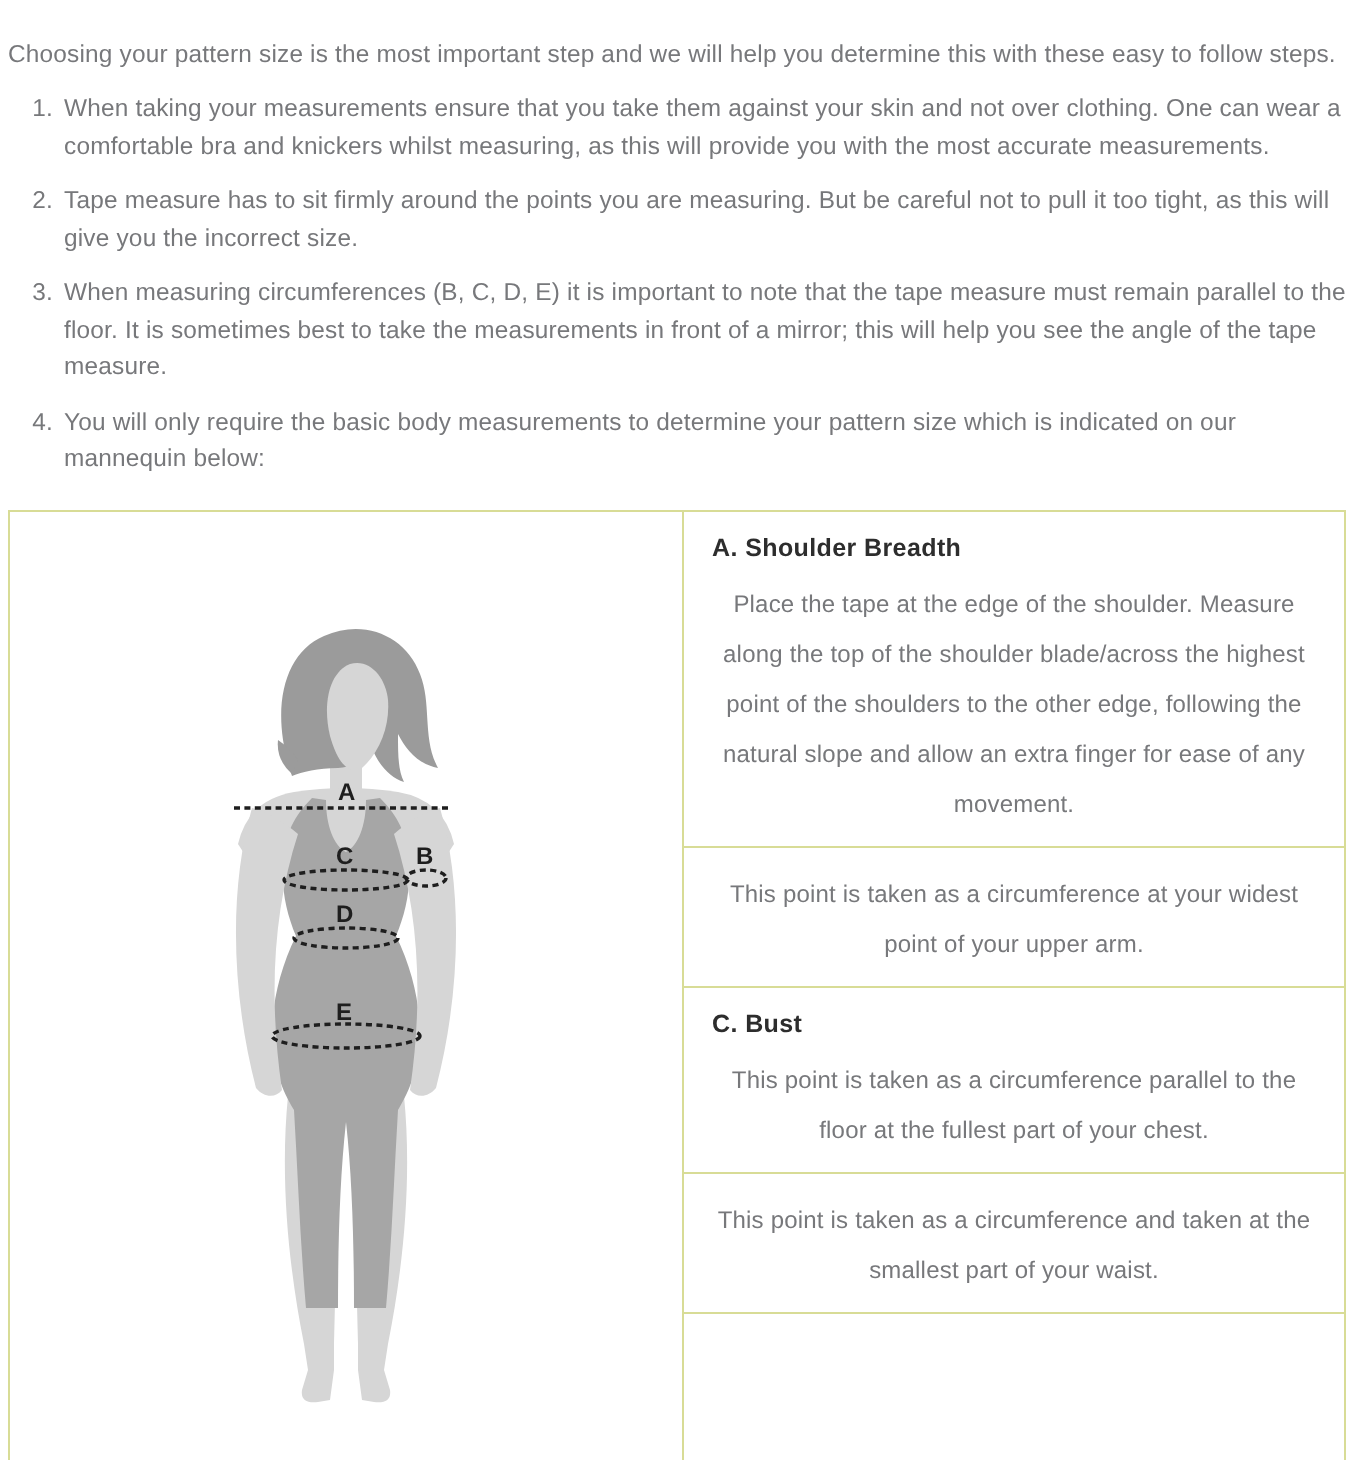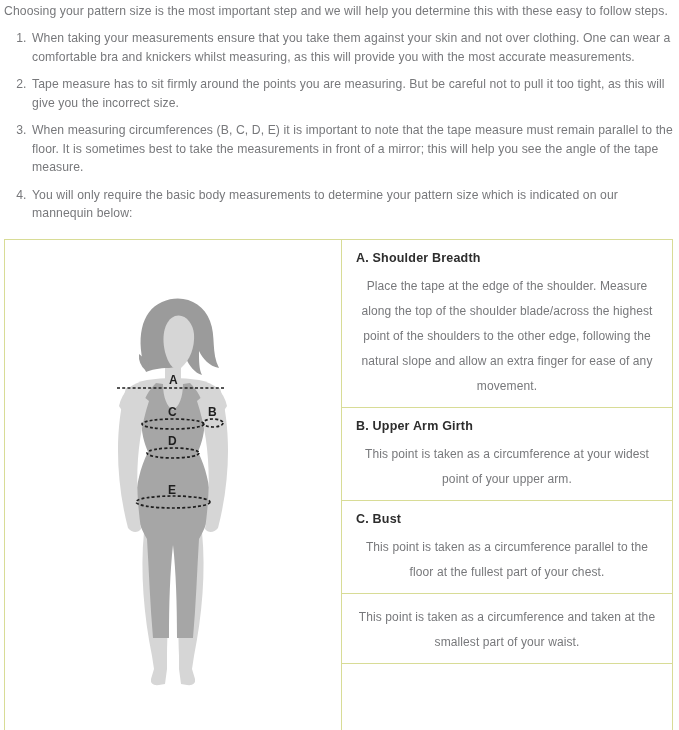--- a/index.html
+++ b/index.html
@@ -26,21 +26,21 @@
 
   h1.page-title {
     font-size: 19px;
     font-weight: bold;
     color: var(--heading_text);
     margin: 0 0 15px 0;
     letter-spacing: 0.2px;
   }
   p.intro {
     font-size: 12.2px;
-    margin: 0 0 9px 0;
+    margin: 16px 0 9px 0;
     line-height: 18px;
     letter-spacing: 0.1px;
   }
   ol.steps {
     margin: 0;
     padding: 0 0 0 26px;
     font-size: 12.2px;
     line-height: 18.5px;
     letter-spacing: 0.1px;
   }
@@ -179,21 +179,20 @@
     </div>
 
     <div class="sections-cell">
 
       <div class="m-section">
         <h3>A. Shoulder Breadth</h3>
         <p>Place the tape at the edge of the shoulder. Measure along the top of the shoulder blade/across the highest point of the shoulders to the other edge, following the natural slope and allow an extra finger for ease of any movement.</p>
       </div>
 
       <div class="m-section">
-        <h3>B. Upper Arm Girth</h3>
         <p>This point is taken as a circumference at your widest point of your upper arm.</p>
       </div>
 
       <div class="m-section">
         <h3>C. Bust</h3>
         <p>This point is taken as a circumference parallel to the floor at the fullest part of your chest.</p>
       </div>
 
       <div class="m-section">
         <p>This point is taken as a circumference and taken at the smallest part of your waist.</p>

